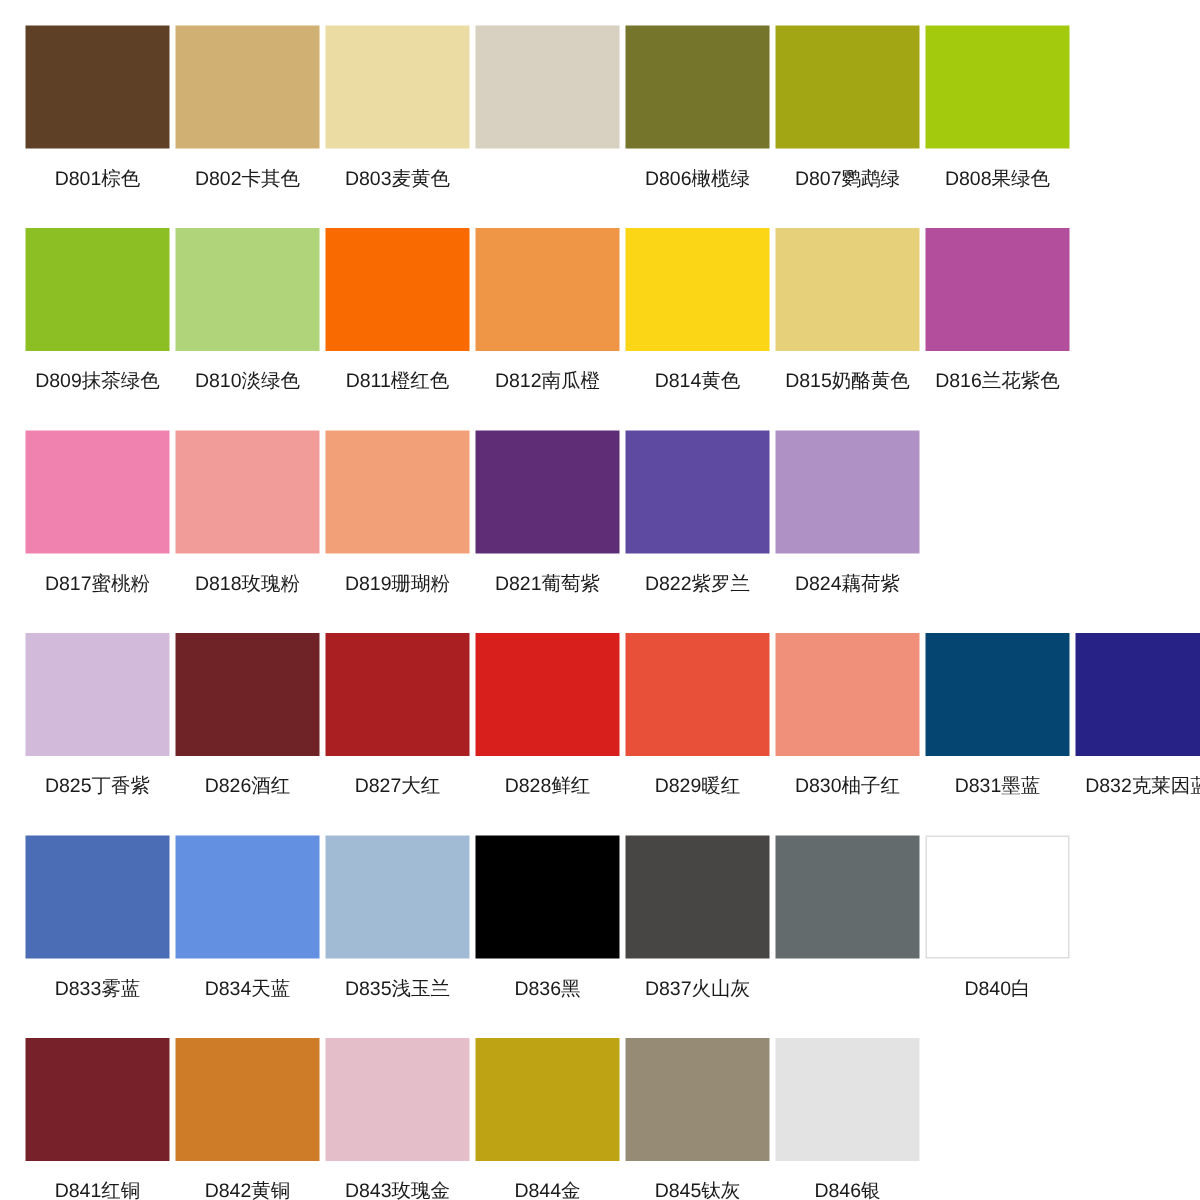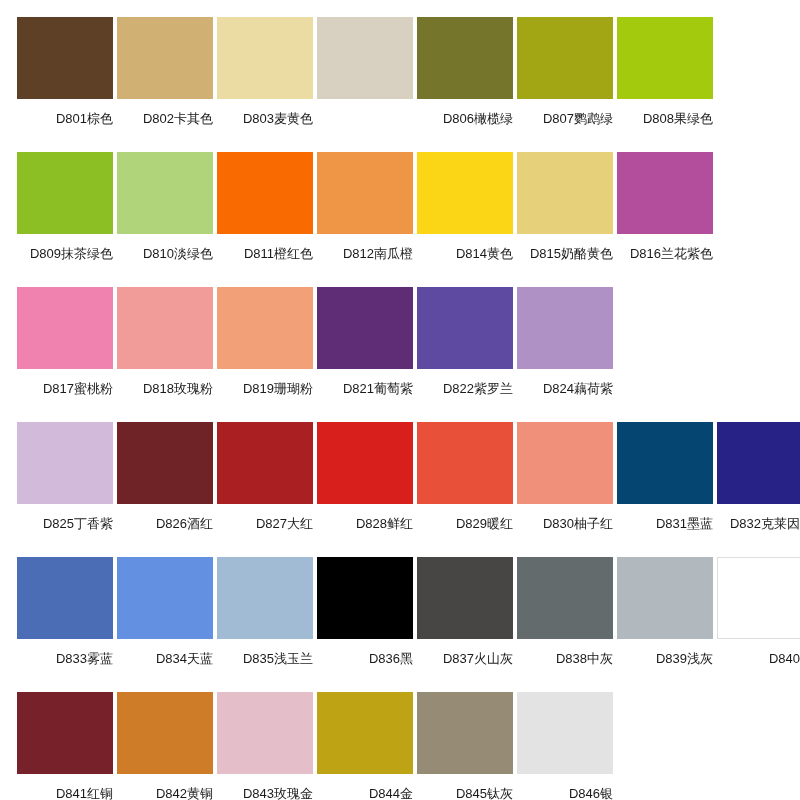--- a/index.html
+++ b/index.html
@@ -26,21 +26,21 @@
     display: flex;
     flex-direction: row;
     height: 135px;
     flex: 0 0 135px;
   }
   .swatch-cell {
     width: 96px;
     margin-right: 4px;
     display: flex;
     flex-direction: column;
-    align-items: flex-end;
+    align-items: center;
   }
   .swatch-cell:last-child {
     margin-right: 0;
   }
   .swatch-chip {
     height: 82px;
     width: 96px;
     box-sizing: border-box;
     background: #ffffff;
   }
@@ -201,25 +201,20 @@
       <div class="swatch-cell">
         <div class="swatch-chip" style="background: rgb(0, 0, 0);"></div>
         <div class="swatch-label">D836黑</div>
       </div>
       <div class="swatch-cell">
         <div class="swatch-chip" style="background: rgb(71, 70, 69);"></div>
         <div class="swatch-label">D837火山灰</div>
       </div>
       <div class="swatch-cell">
         <div class="swatch-chip" style="background: rgb(100, 107, 108);"></div>
-        <div class="swatch-label">D838中灰</div>
-      </div>
-      <div class="swatch-cell">
-        <div class="swatch-chip" style="background: rgb(178, 185, 190);"></div>
-        <div class="swatch-label">D839浅灰</div>
       </div>
       <div class="swatch-cell">
         <div class="swatch-chip bordered" style="background: rgb(255, 255, 255);"></div>
         <div class="swatch-label">D840白</div>
       </div>
     </div>
     <div class="swatch-row">
       <div class="swatch-cell">
         <div class="swatch-chip" style="background: rgb(119, 34, 42);"></div>
         <div class="swatch-label">D841红铜</div>

